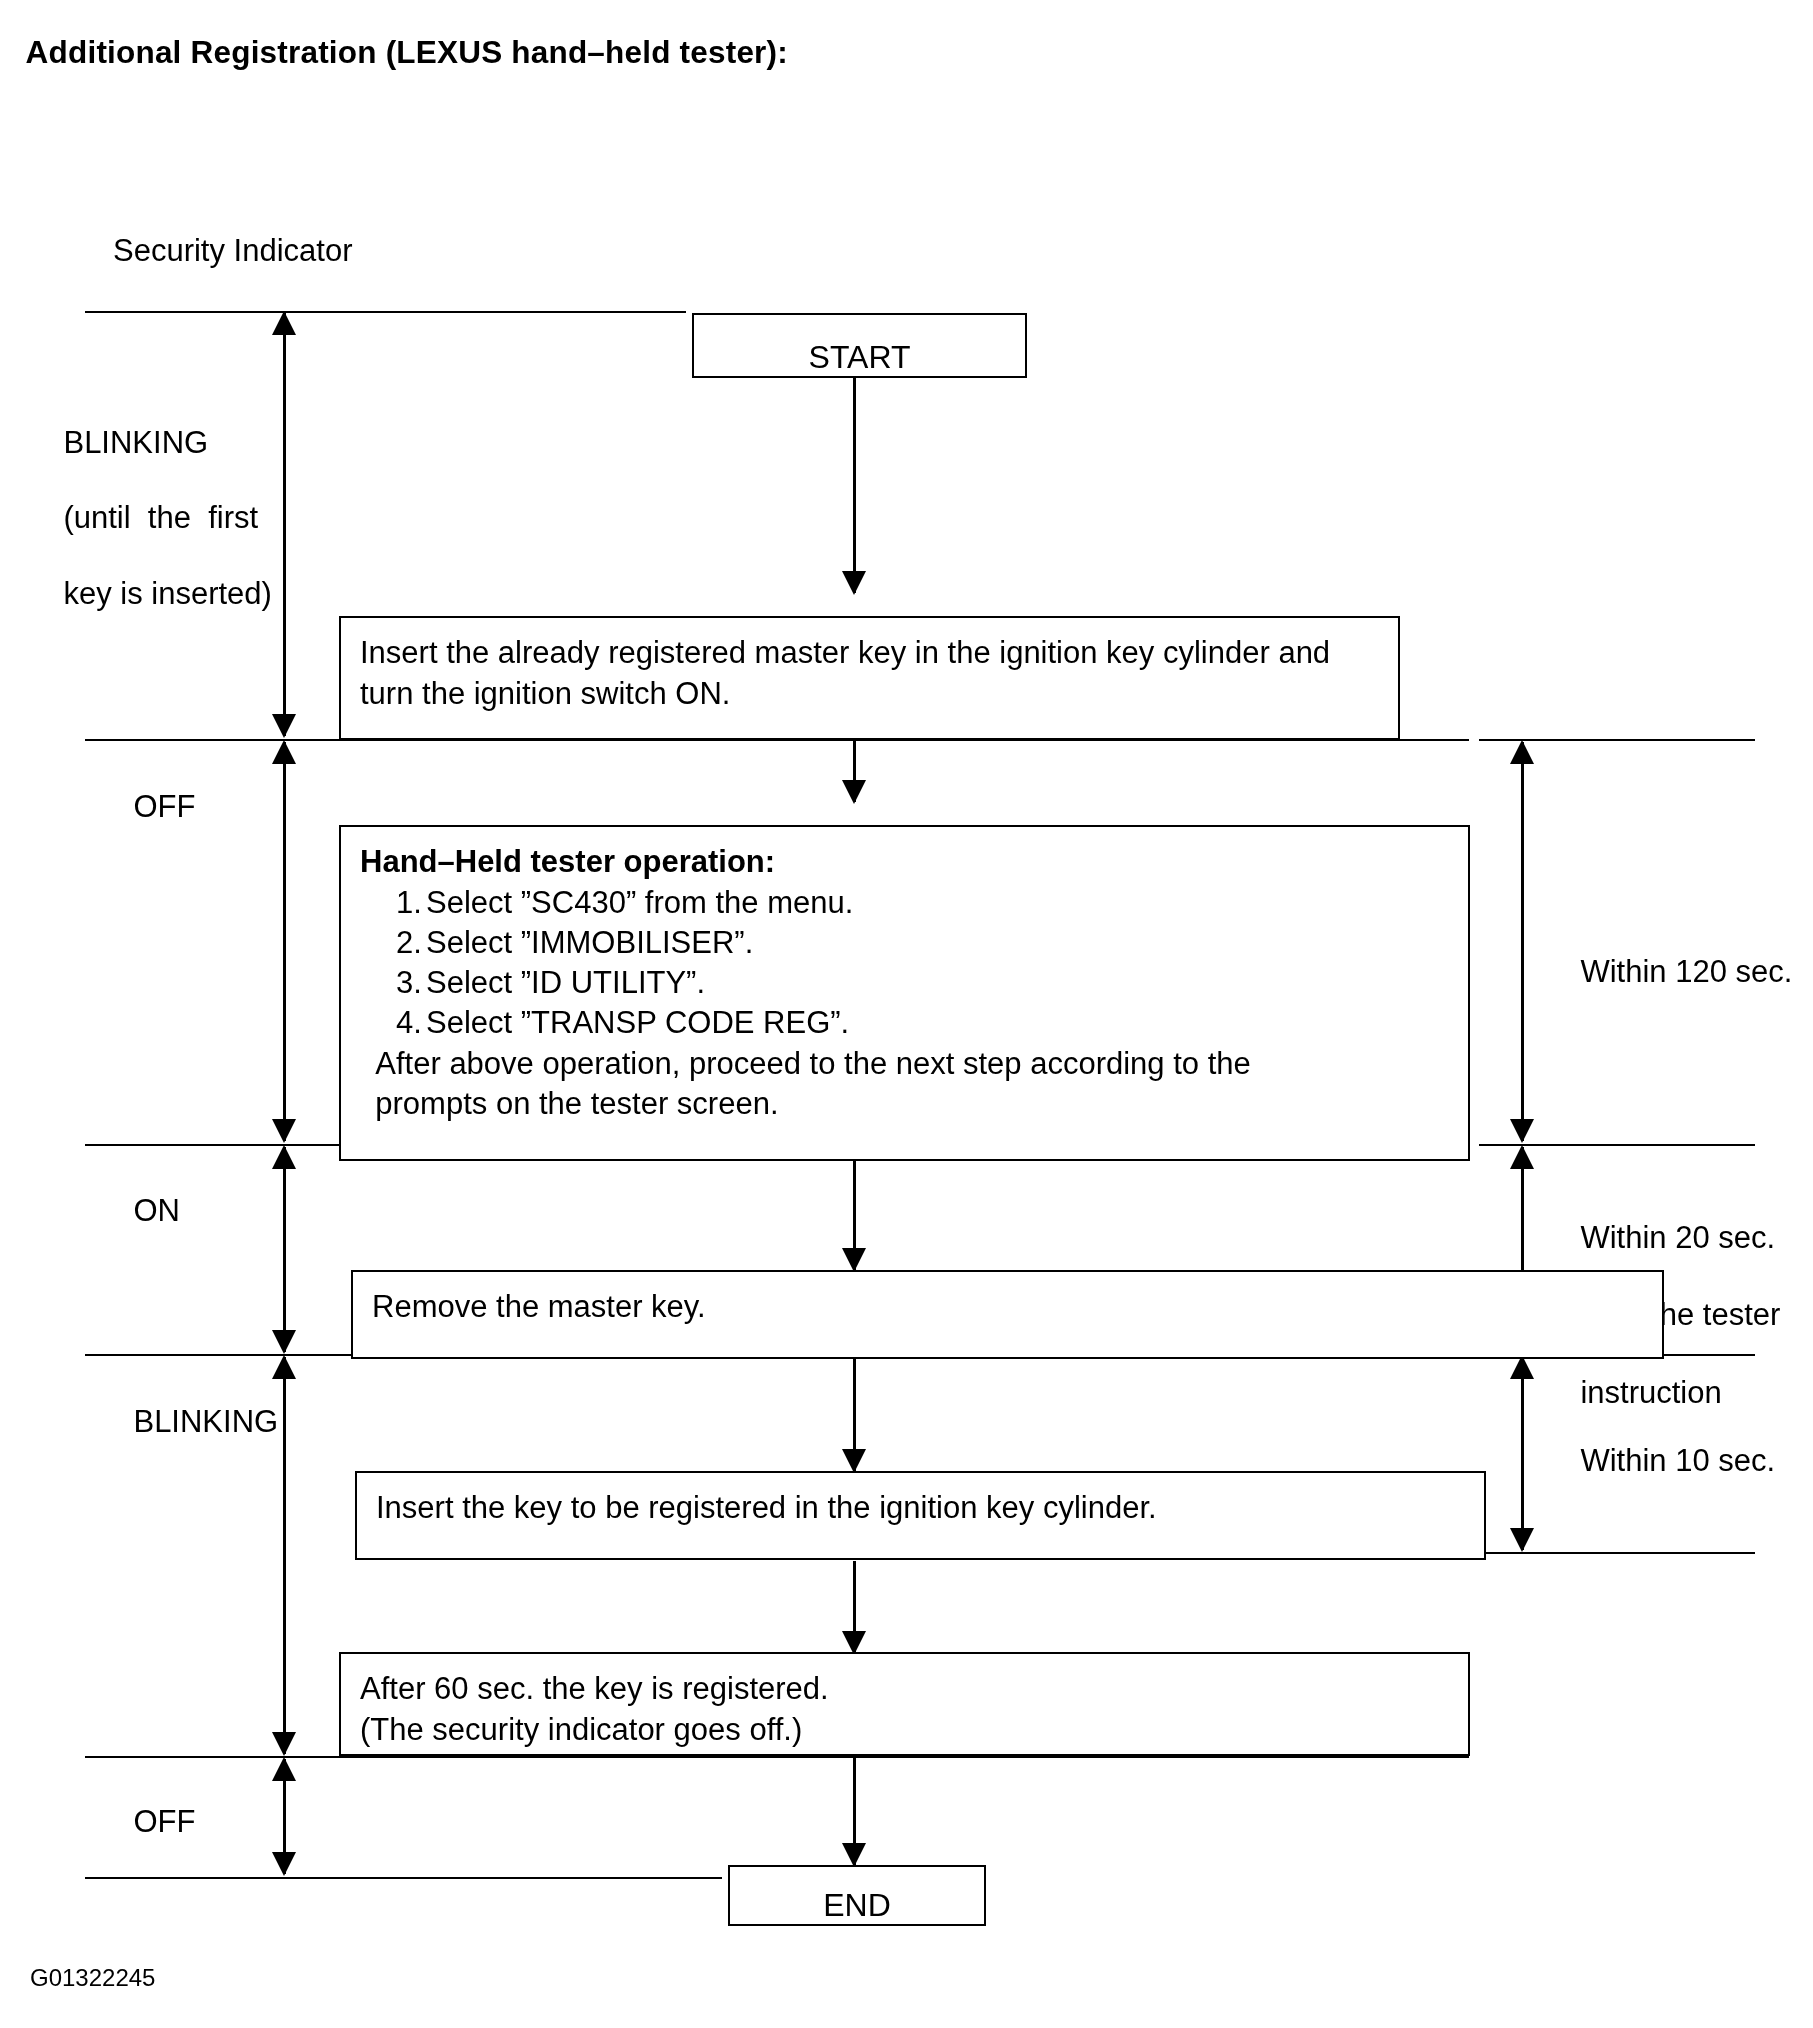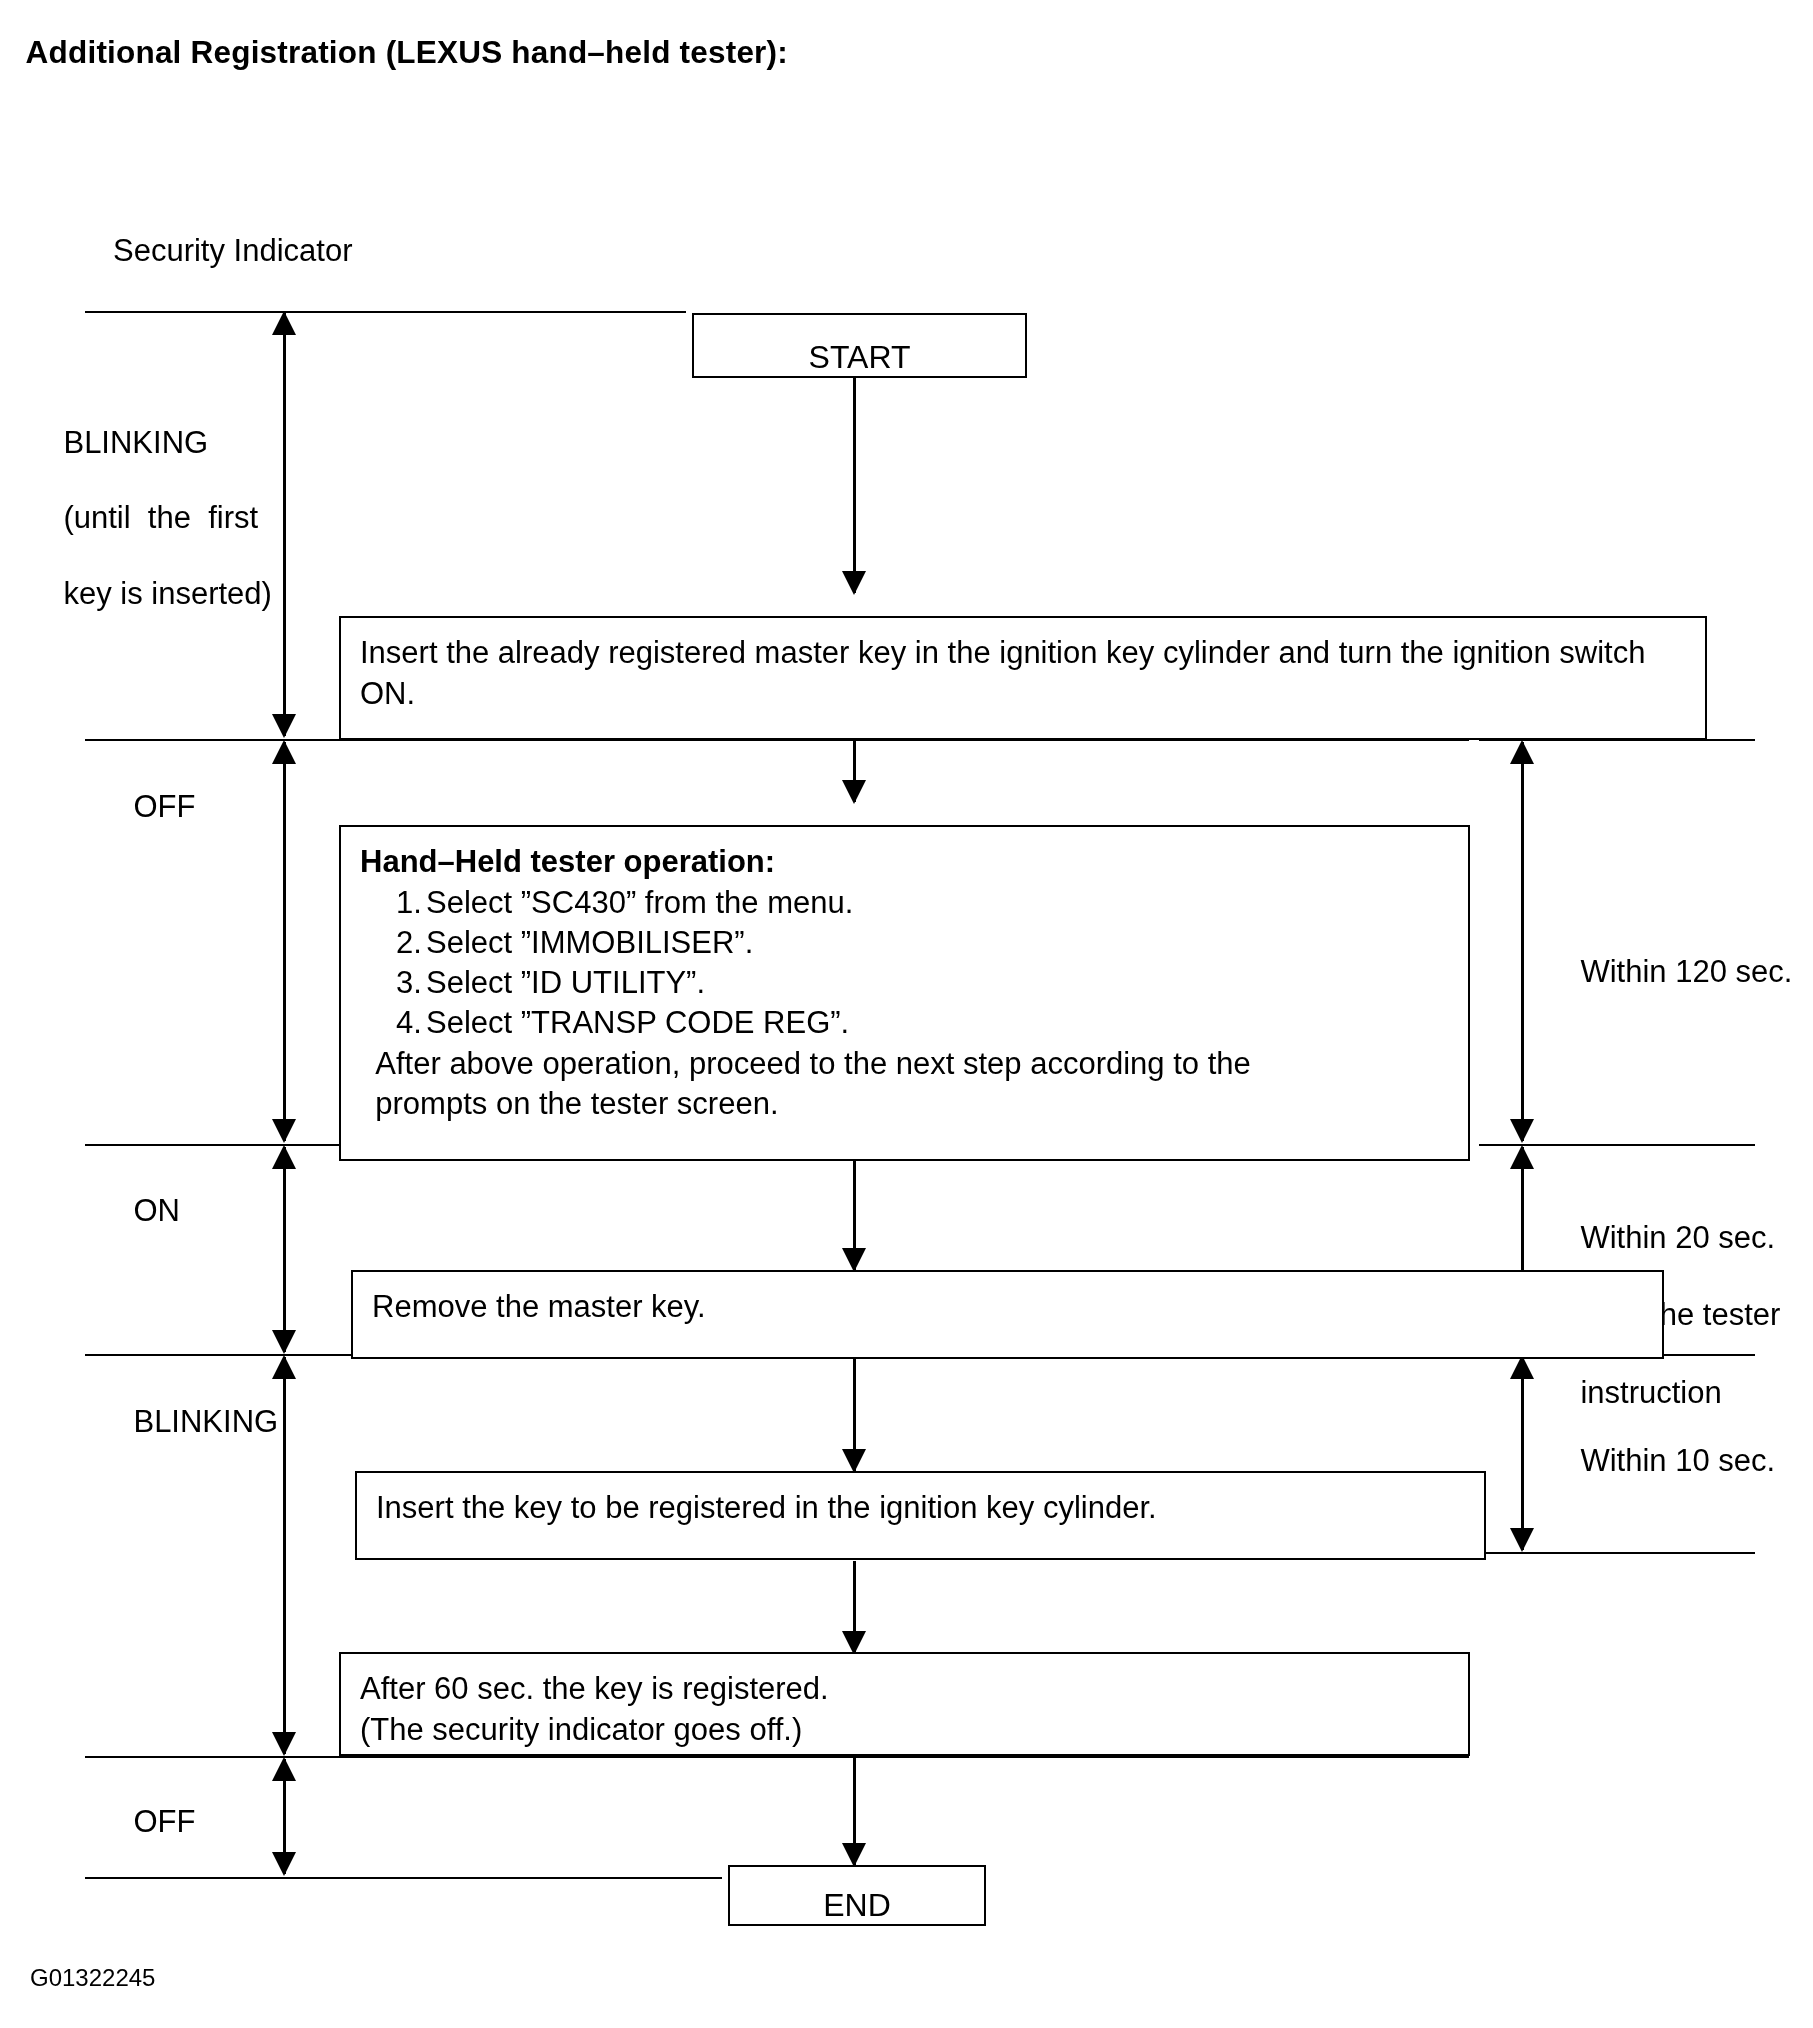--- a/index.html
+++ b/index.html
@@ -108,21 +108,21 @@
   <div class="timelbl" style="left:1546px;top:1403px;">
     <span>Within 10 sec.</span>
   </div>
 
   <div class="box term" style="left:692px;top:313px;width:335px;height:65px;">
     <span>START</span>
   </div>
 
   <div class="conn" style="left:853px;top:378px;height:215px;"></div>
 
-  <div class="box proc" style="left:339px;top:616px;width:1368px;height:124px;">
+  <div class="box proc" style="left:339px;top:616px;width:1061px;height:124px;">
     <span>Insert the already registered master key in the ignition key cylinder and turn the ignition switch ON.</span>
   </div>
 
   <div class="conn" style="left:853px;top:739px;height:63px;"></div>
 
   <div class="box proc" style="left:339px;top:825px;width:1131px;height:336px;">
     <div class="hdr">Hand–Held tester operation:</div>
     <ol>
       <li>
         <span class="num">1.</span>

